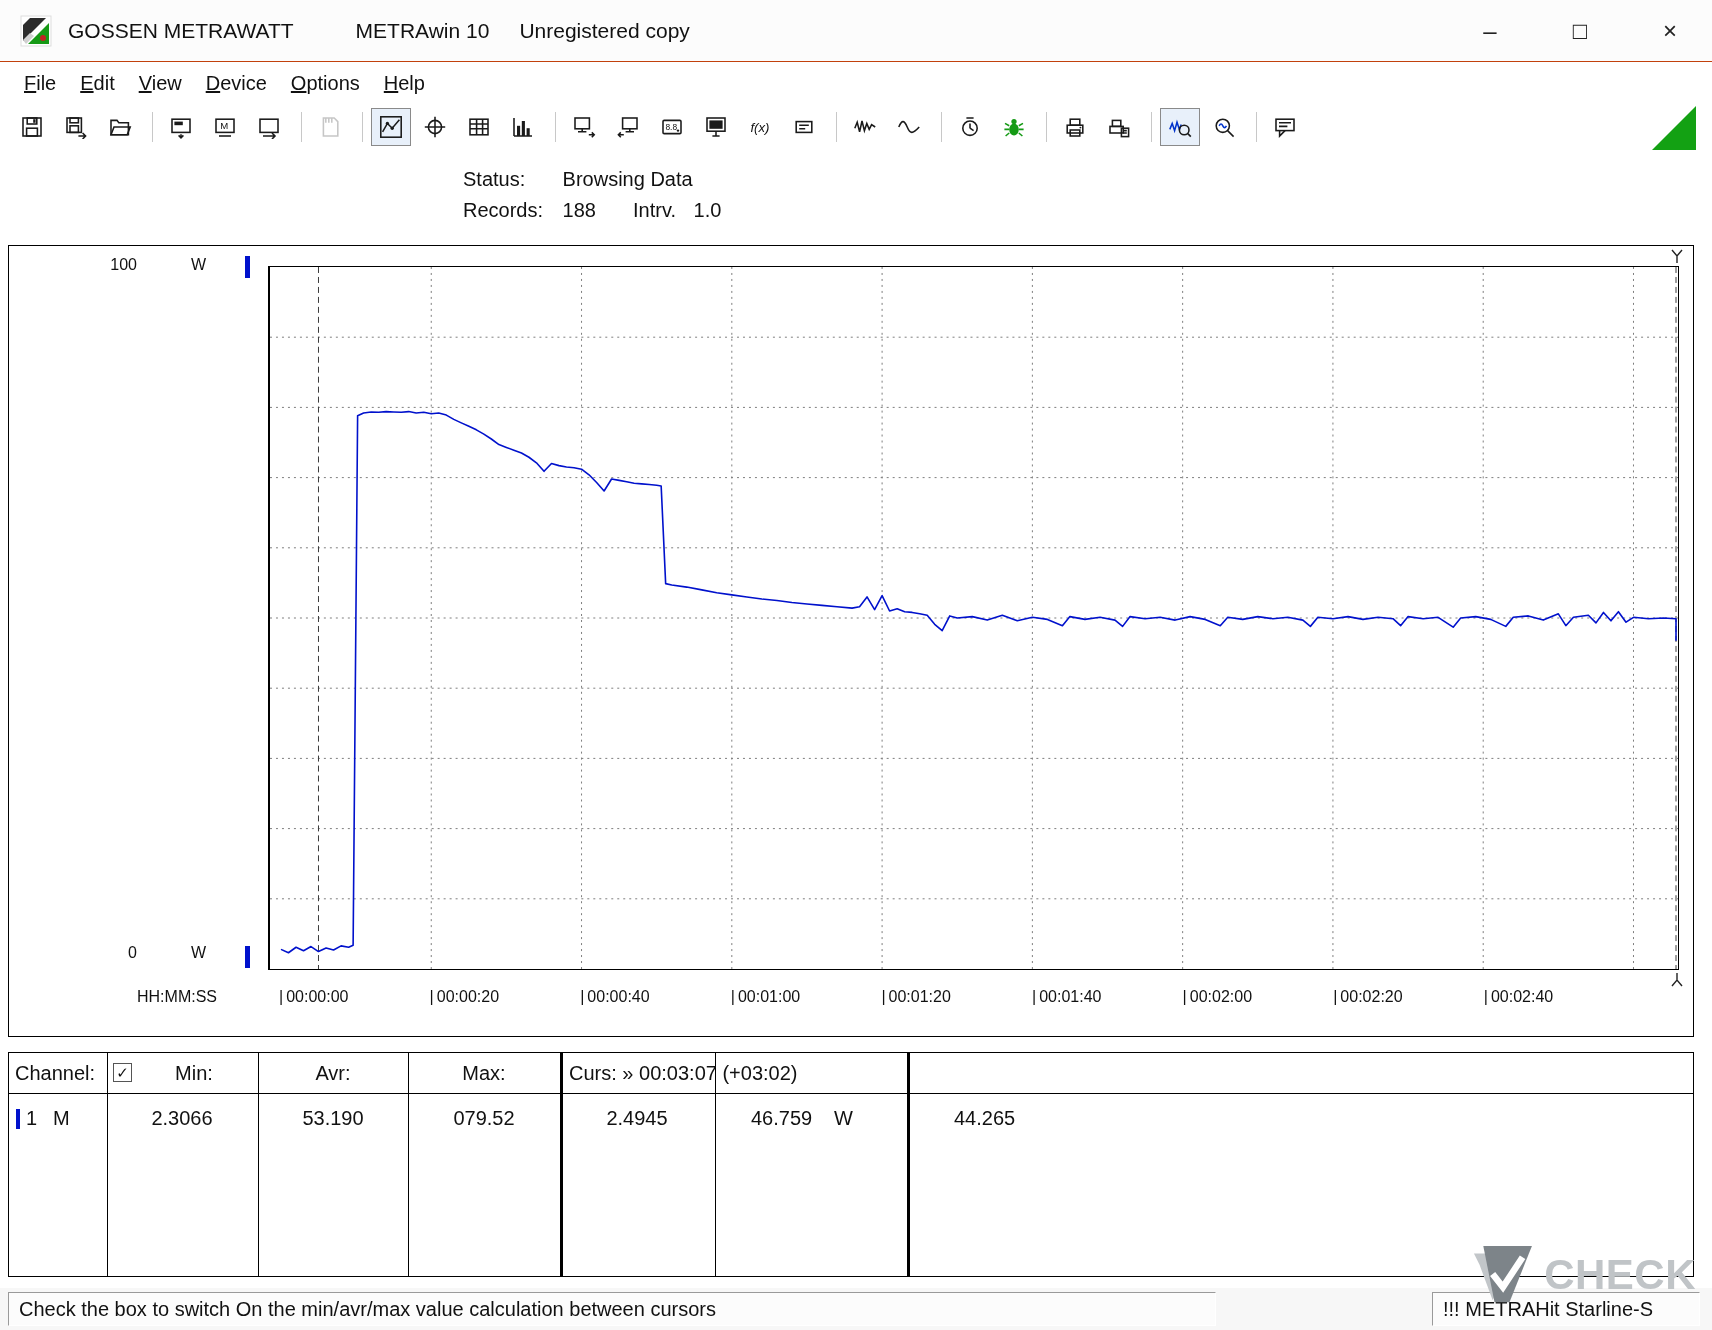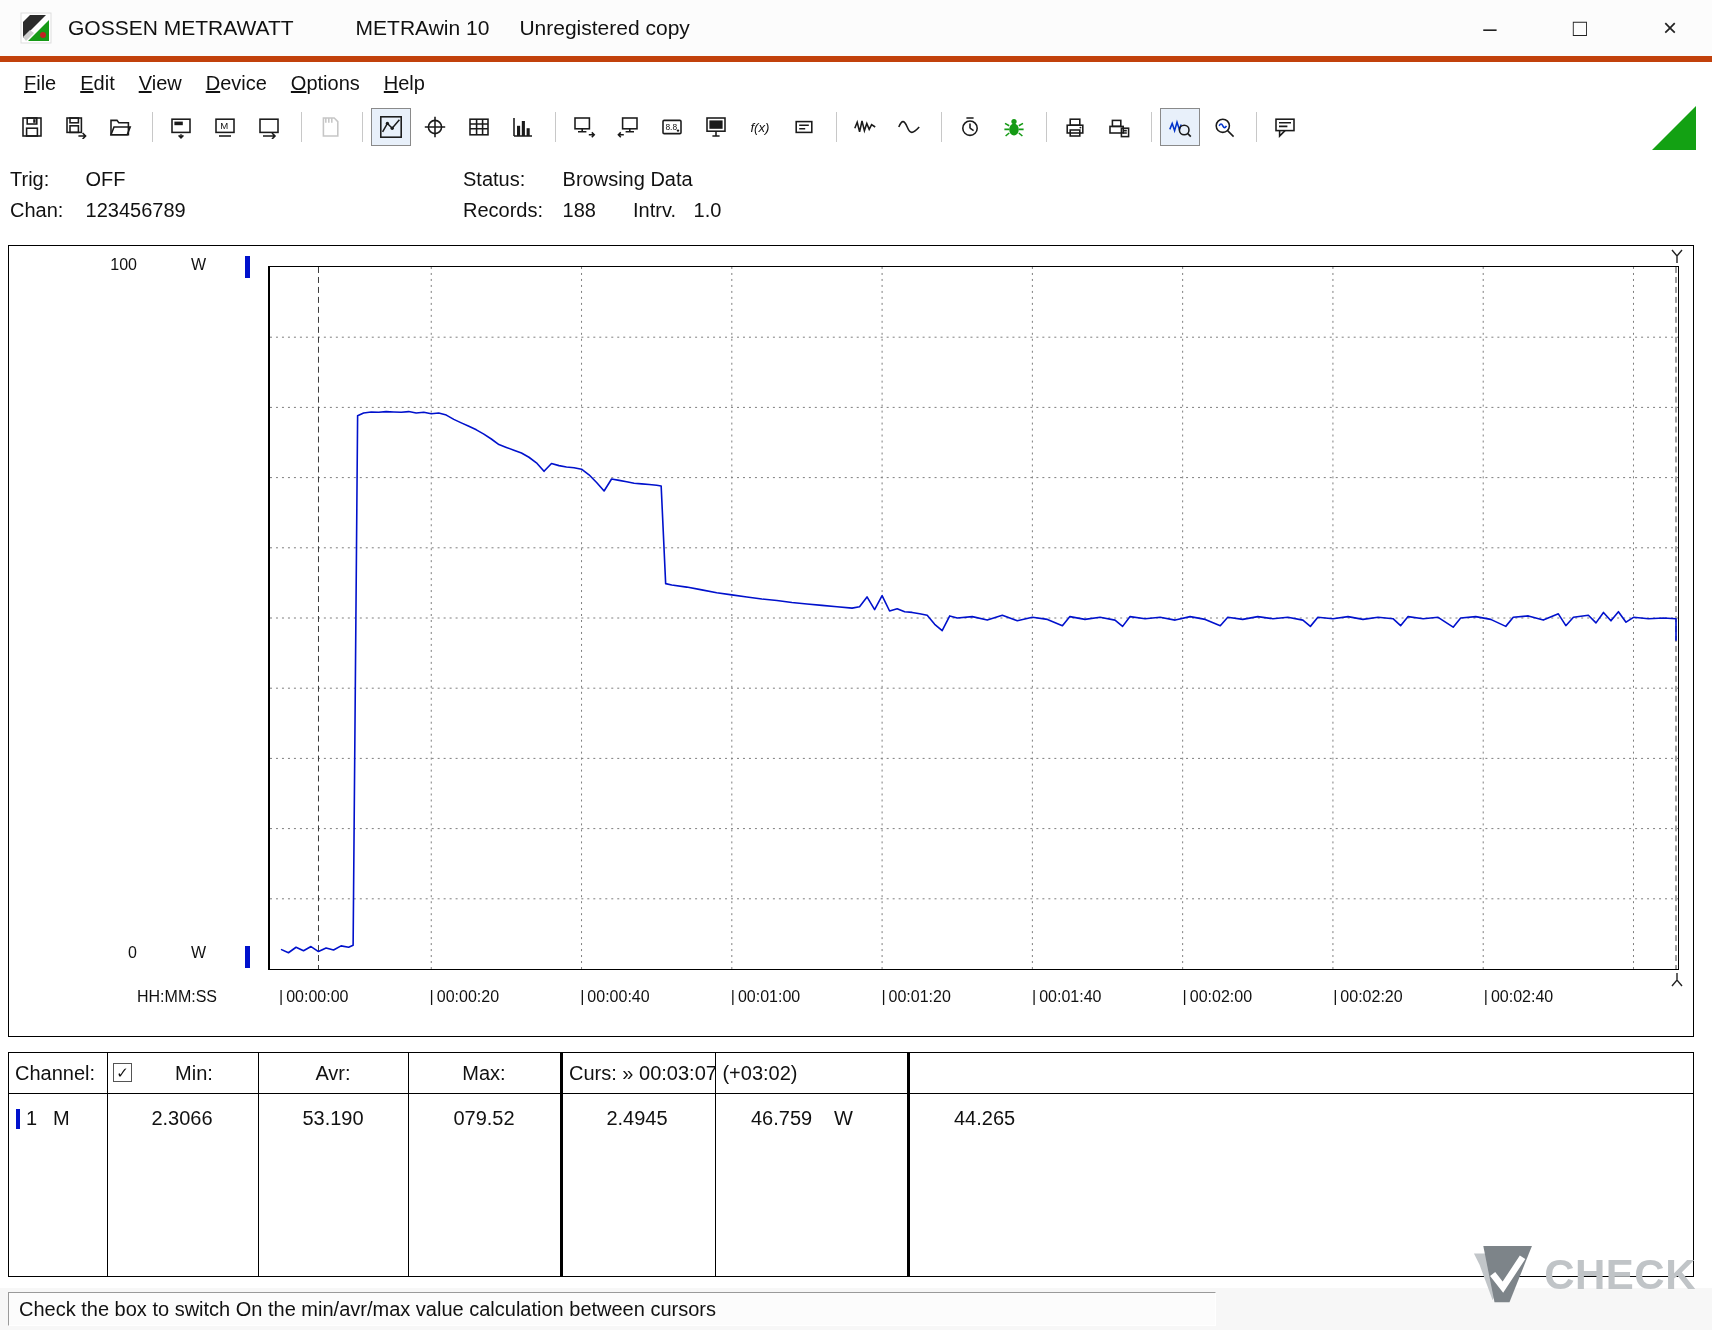--- a/index.html
+++ b/index.html
@@ -1,20 +1,20 @@
 <!DOCTYPE html>
 <html><head>
 <meta charset="utf-8">
 <style>
 *{box-sizing:border-box}
 html,body{margin:0;padding:0}
 body{width:1712px;height:1330px;background:#fff;font-family:"Liberation Sans",sans-serif;color:#111;position:relative;overflow:hidden;font-size:19px}
 
 
-.titlebar{position:absolute;left:0;top:0;width:1712px;height:62px;background:#fcfcfc;display:flex;align-items:center;border-bottom:6px solid #c2410c}
+.titlebar{position:absolute;left:0;top:0;width:1712px;height:62px;background:#fcfcfc;display:flex;align-items:center;border-bottom:1px solid #c2410c}
 .app-logo{margin-left:20px;width:32px;height:32px;flex:0 0 auto}
 .tb-brand{margin-left:16px;font-size:21px}
 .tb-app{margin-left:62px;font-size:21px}
 .tb-lic{margin-left:30px;font-size:21px}
 .win-controls{margin-left:auto;margin-right:18px;display:flex;gap:42px}
 .win-btn{width:48px;height:44px;display:flex;align-items:center;justify-content:center;font-size:24px;color:#222;background:transparent;border:none}
 
 
 .menubar{position:absolute;top:62px;left:0;width:1712px;height:42px;display:flex;align-items:center;padding-left:12px;background:#fff}
 .menu-item{padding:5px 12px;font-size:20px;cursor:default}
@@ -296,30 +296,20 @@
         <path class="s" d="M5.5 13 v4.5 L10 13"></path>
         <path class="s" d="M5 6.5 h10 M5 9.5 h7"></path>
       </svg>
     </div>
   </div>
 <svg class="corner-grip" style="top:106px" viewBox="0 0 44 44">
   <polygon points="0,44 44,44 44,0" fill="#13a113"></polygon>
 </svg>
 
 <div class="status-panel">
-  <div class="sp-col" style="left:10px">
-    <div class="sp-row">
-      <span class="sp-label">Trig:</span>
-      <span>OFF</span>
-    </div>
-    <div class="sp-row">
-      <span class="sp-label">Chan:</span>
-      <span>123456789</span>
-    </div>
-  </div>
   <div class="sp-col" style="left:463px">
     <div class="sp-row">
       <span class="sp-label2">Status:</span>
       <span>Browsing Data</span>
     </div>
     <div class="sp-row">
       <span class="sp-label2">Records:</span>
       <span>188</span>
       <span class="sp-gap"></span>
       <span>Intrv.</span>
@@ -420,13 +410,16 @@
     <polygon points="14,0 66,0 42,60 26,60" fill="#7d8489"></polygon>
     <polyline points="24,30 35,44 56,12" fill="none" stroke="#ffffff" stroke-width="7"></polyline>
   </svg>
     <span class="wm-text wm-2">CHECK</span>
 </div>
 
 <div class="statusbar">
   <div class="sb-panel sb-left">
     <span>Check the box to switch On the min/avr/max value calculation between cursors</span>
   </div>
+  <div class="sb-panel sb-right">
+    <span>!!! METRAHit Starline-S</span>
+  </div>
 </div>
 
 </body></html>

